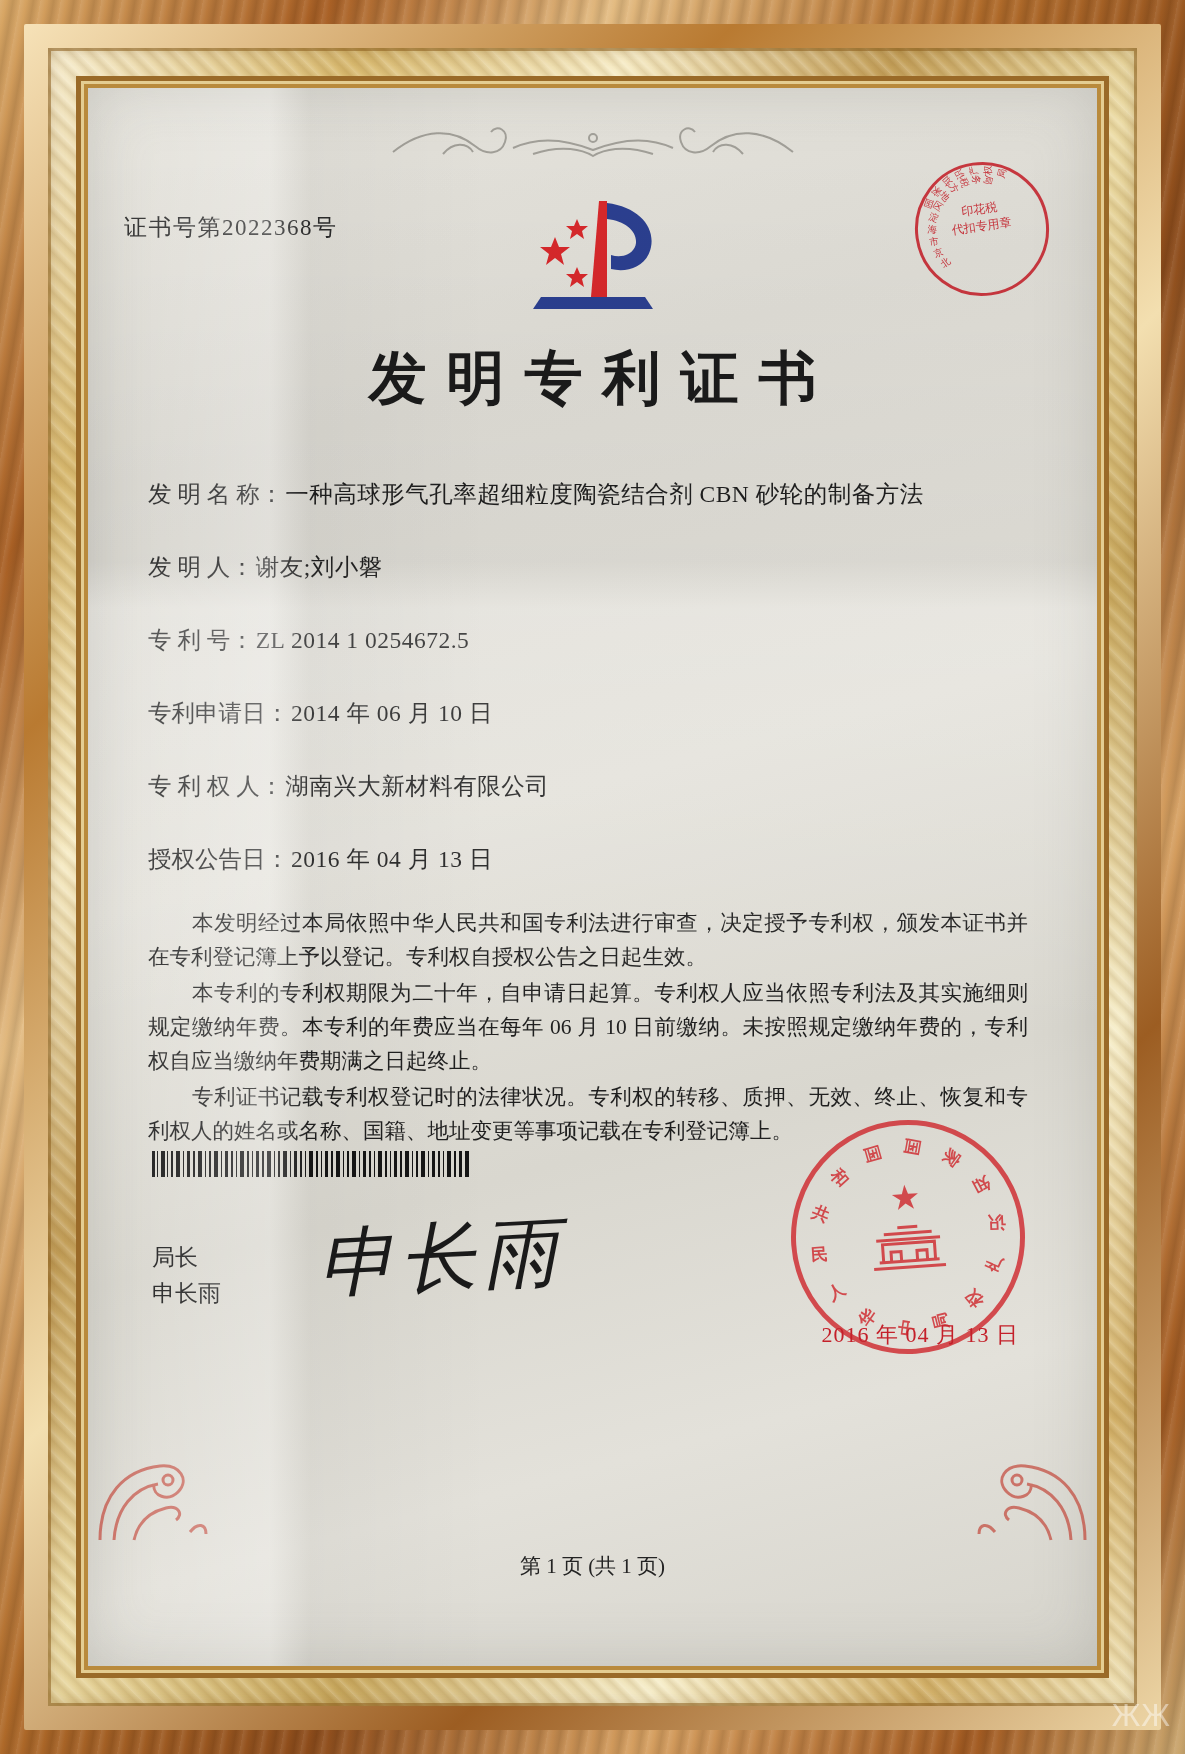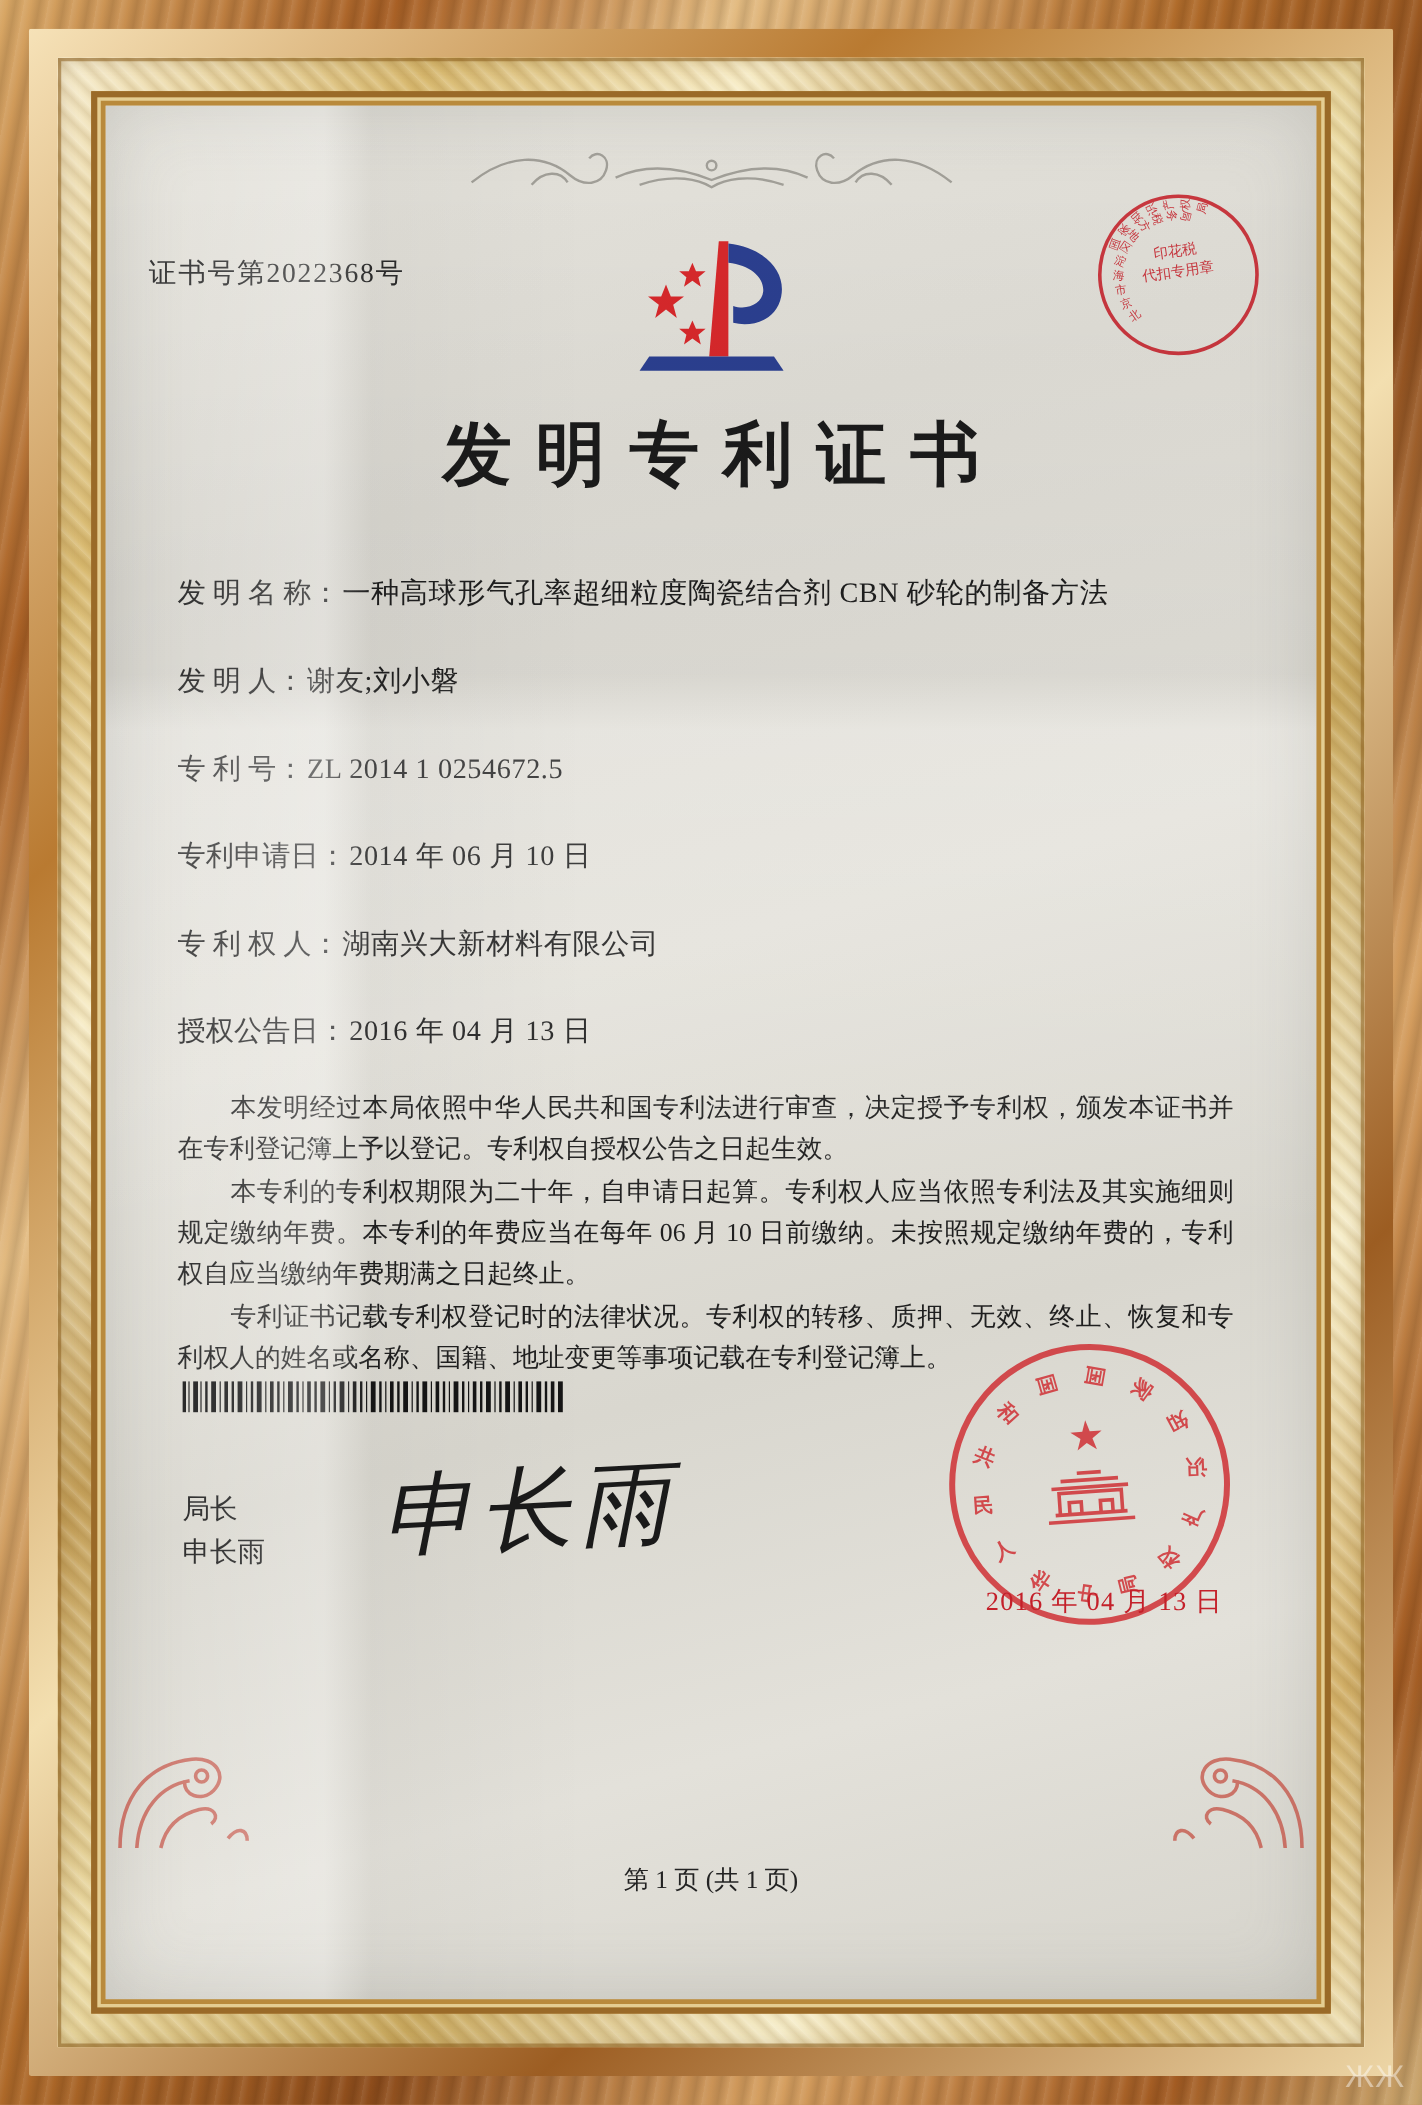--- a/index.html
+++ b/index.html
@@ -310,23 +310,23 @@
     left: 0; right: 0;
     bottom: 86px;
     text-align: center;
     font-size: 21px;
     color: #232323;
   }
 
   .wm {
     position: absolute;
     right: 14px;
-    bottom: 8px;
+    bottom: 20px;
     color: rgba(255,255,255,0.45);
-    font-size: 26px;
+    font-size: 31px;
     font-family: "Liberation Sans", sans-serif;
     letter-spacing: 1px;
   }
 </style>
 </head>
 <body>
 
 <div class="frame-outer"></div>
 <div class="frame-wood"></div>
 <div class="frame-bevel"></div>

